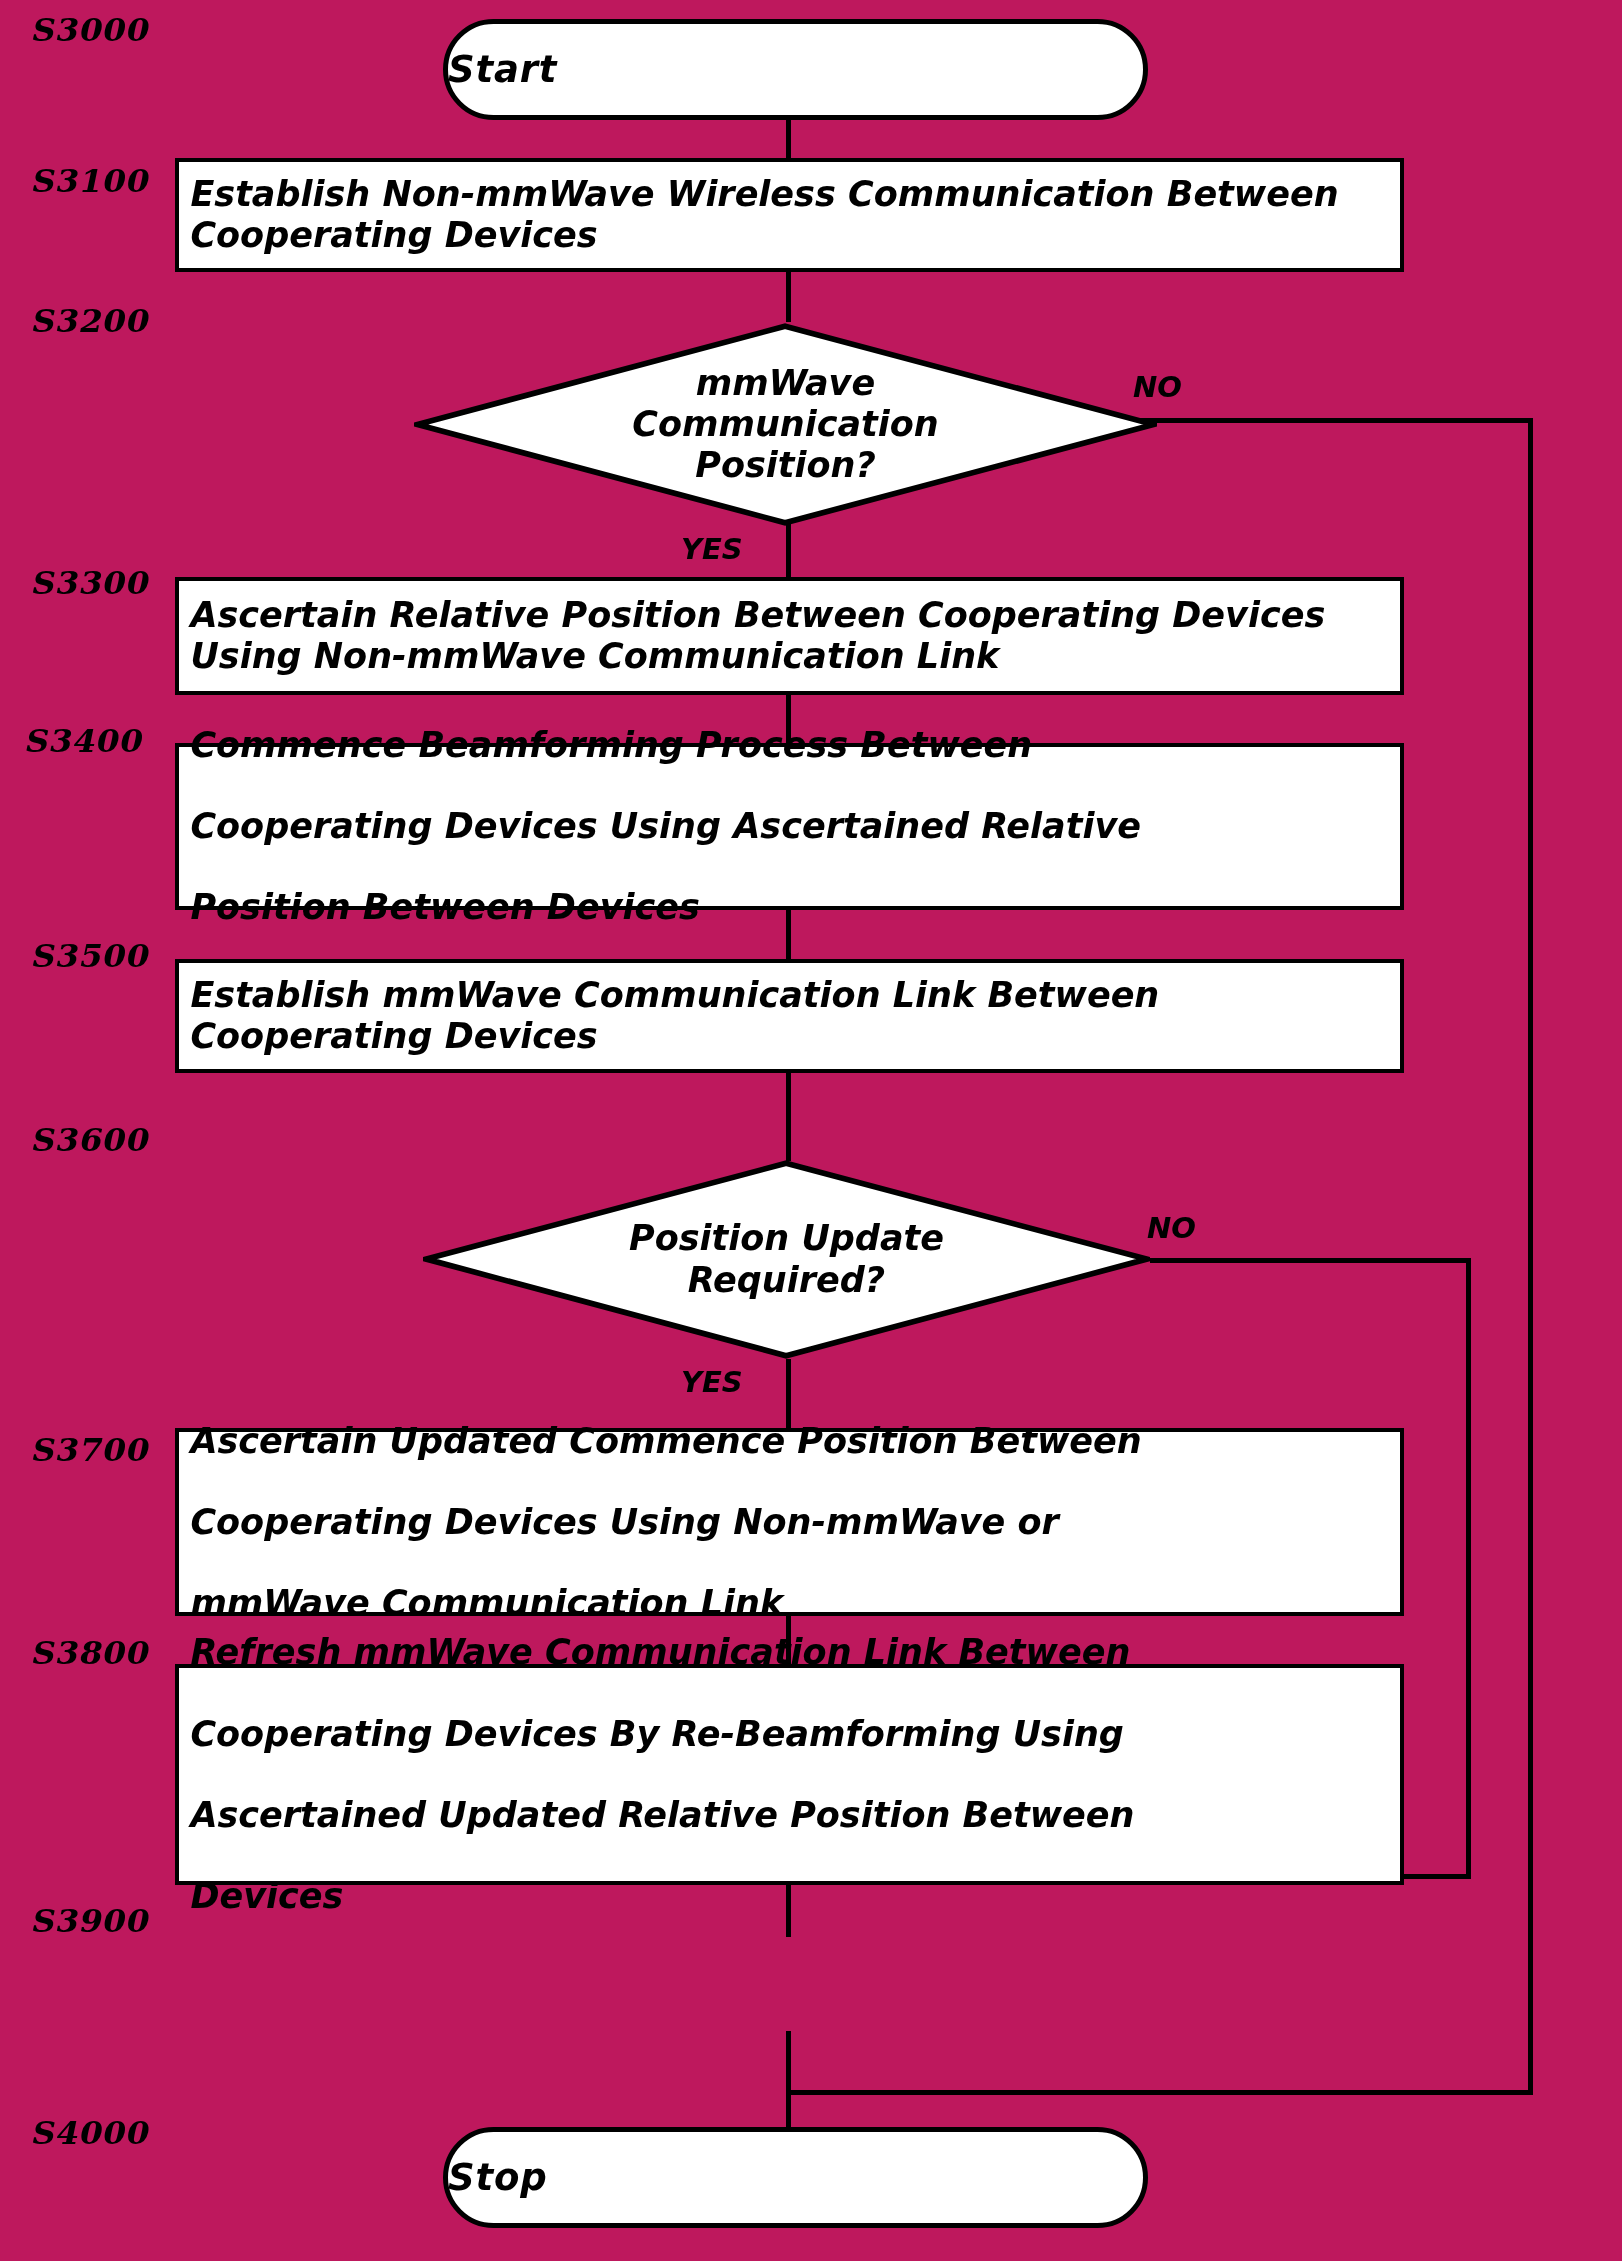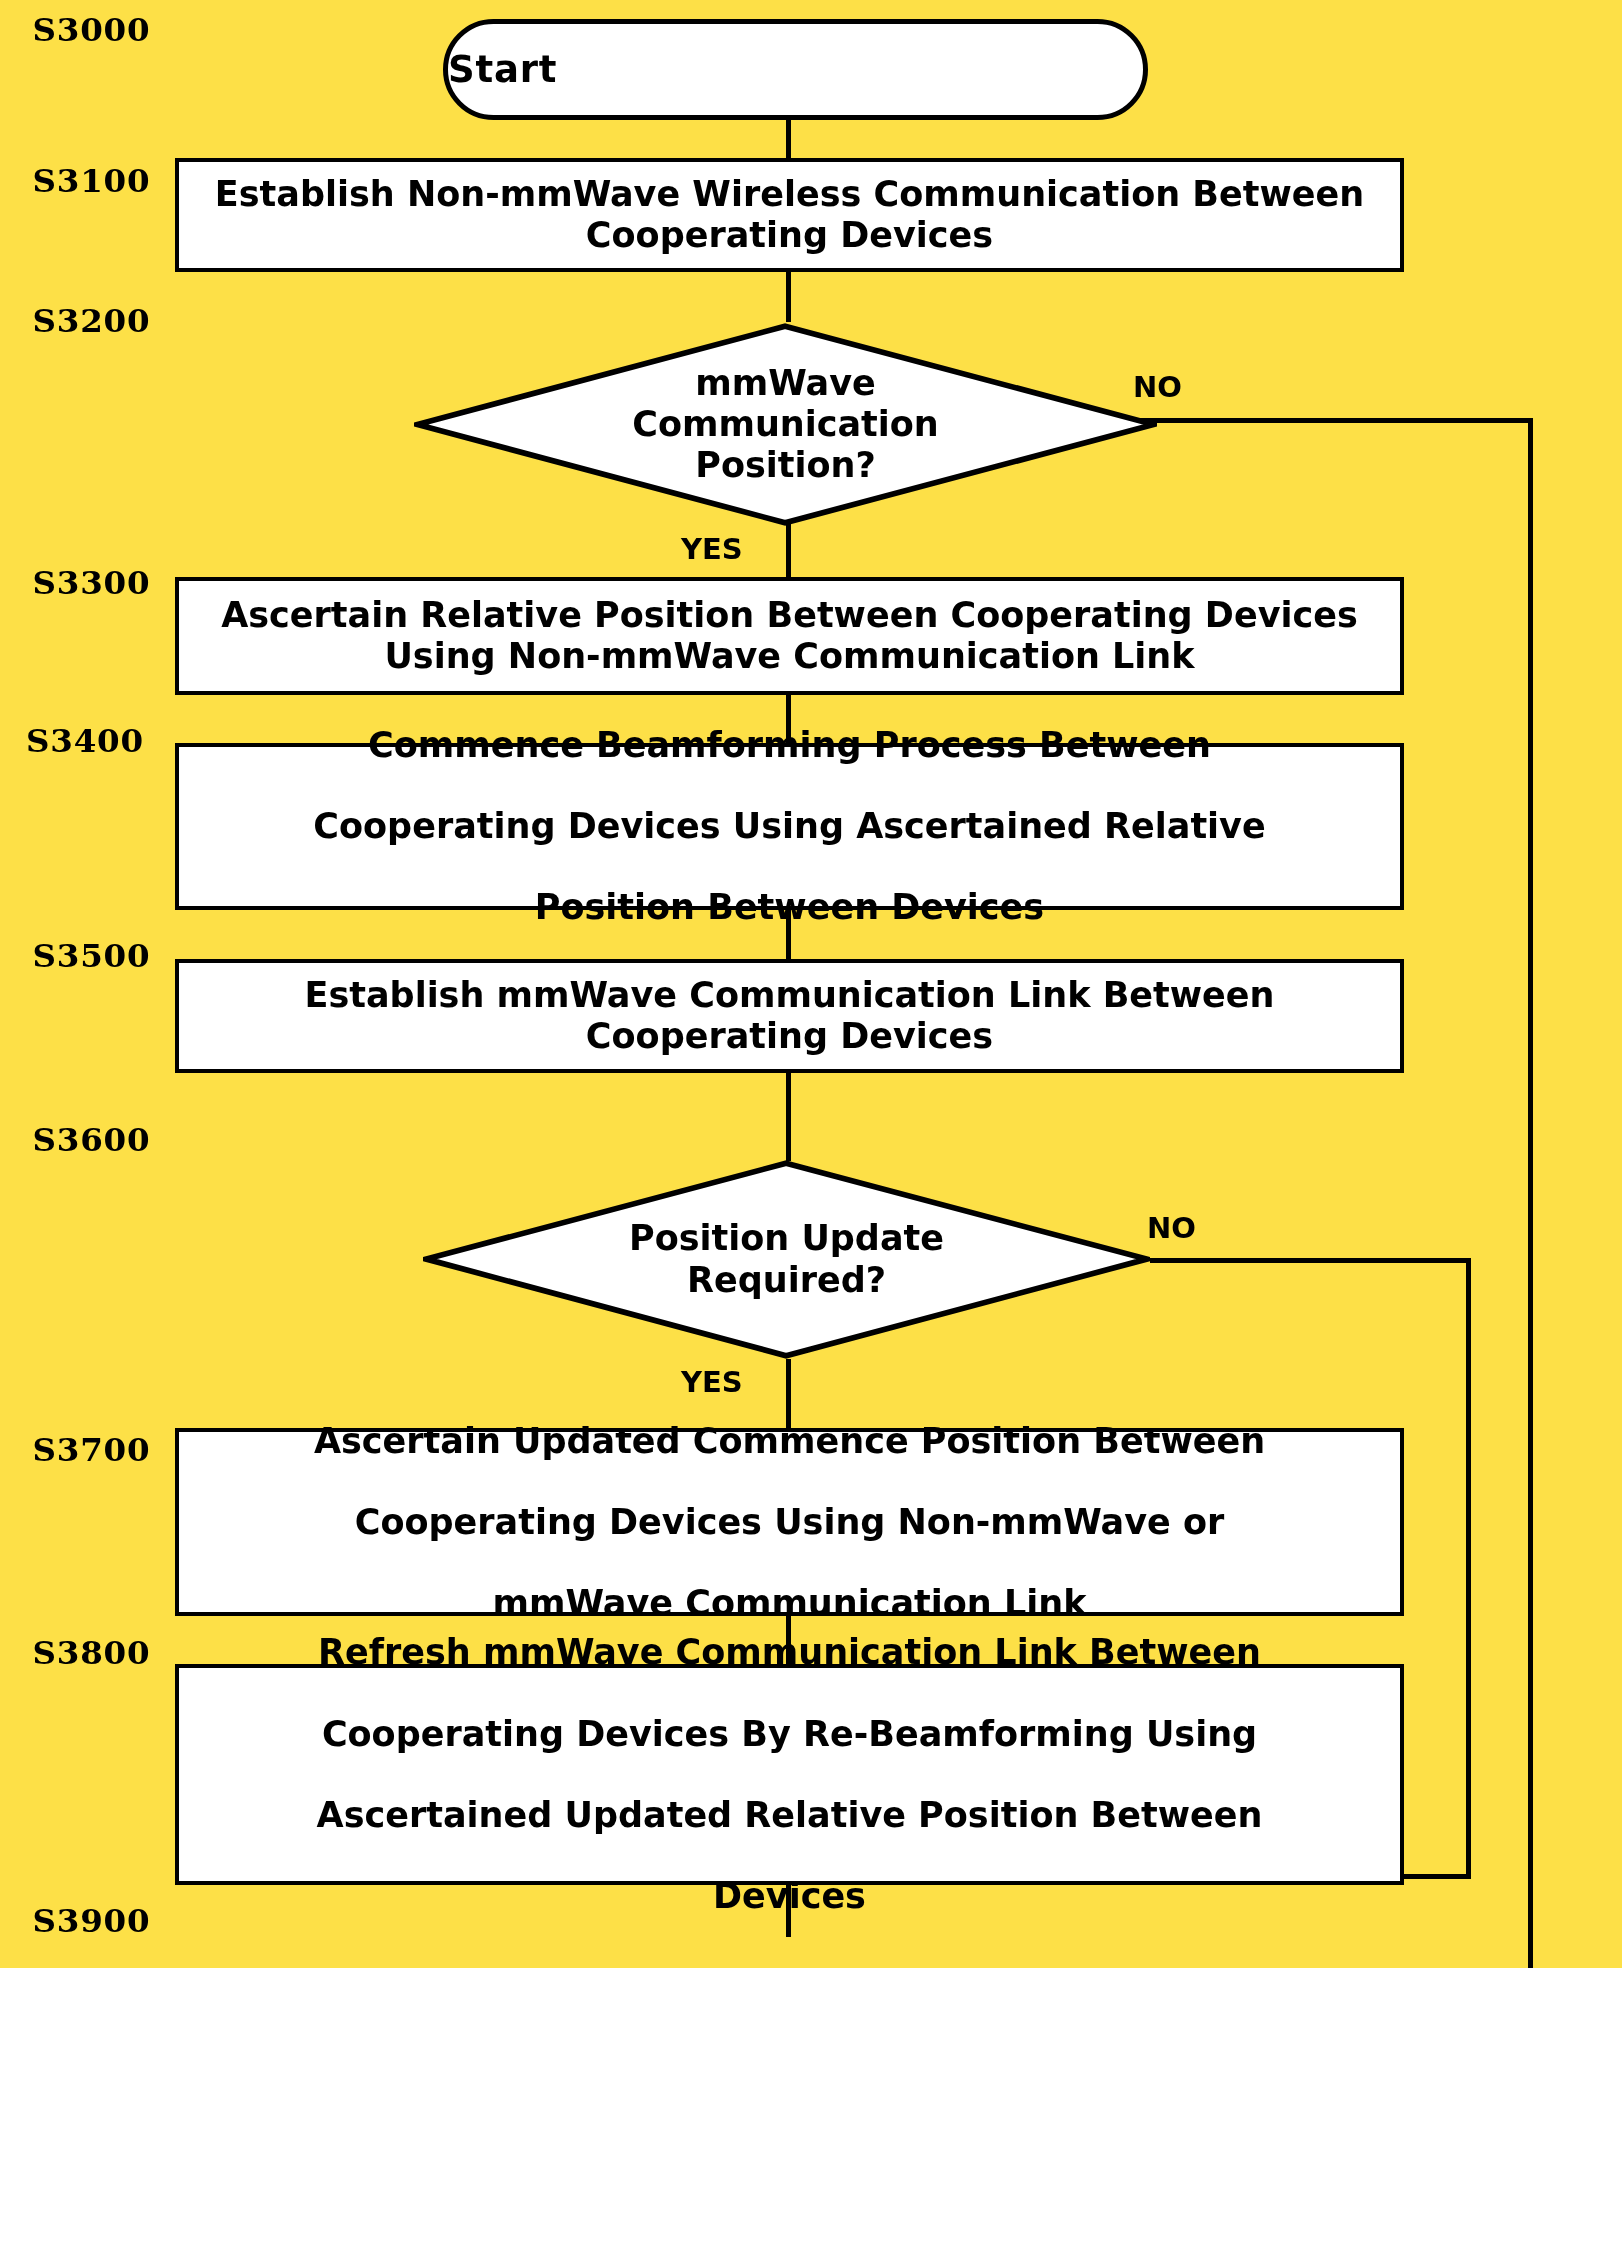--- a/index.html
+++ b/index.html
@@ -1,22 +1,23 @@
 <!DOCTYPE html>
 <html style="font-size:13px"><head>
 <meta charset="utf-8">
 <style>
   html,body{margin:0;padding:0;background:#fff;}
   body{font-family:"DejaVu Serif", serif;}
   #page{
     position:relative;
     width:1623px;
-    height:1968px;
-    background:#fde047;
+    height:2261px;
+    background:#be185d;
     overflow:hidden;
+    font-style:italic;
   }
   
   .step-label{
     position:absolute;
     font-family:"DejaVu Serif", serif;
     font-weight:700;
     font-size:32.5px;
     letter-spacing:0.8px;
     color:#000;
     white-space:nowrap;
@@ -48,21 +49,20 @@
     justify-content:center;
     box-sizing:border-box;
     padding:3.3px 11.4px;
   }
   .process span{
     font-family:"DejaVu Sans", sans-serif;
     font-weight:700;
     font-size:35px;
     line-height:1.16;
     color:#000;
-    text-align:center;
     display:block;
     width:100%;
   }
   
   .decision{
     position:absolute;
   }
   .decision svg{display:block;}
   .decision .dtext{
     position:absolute;

